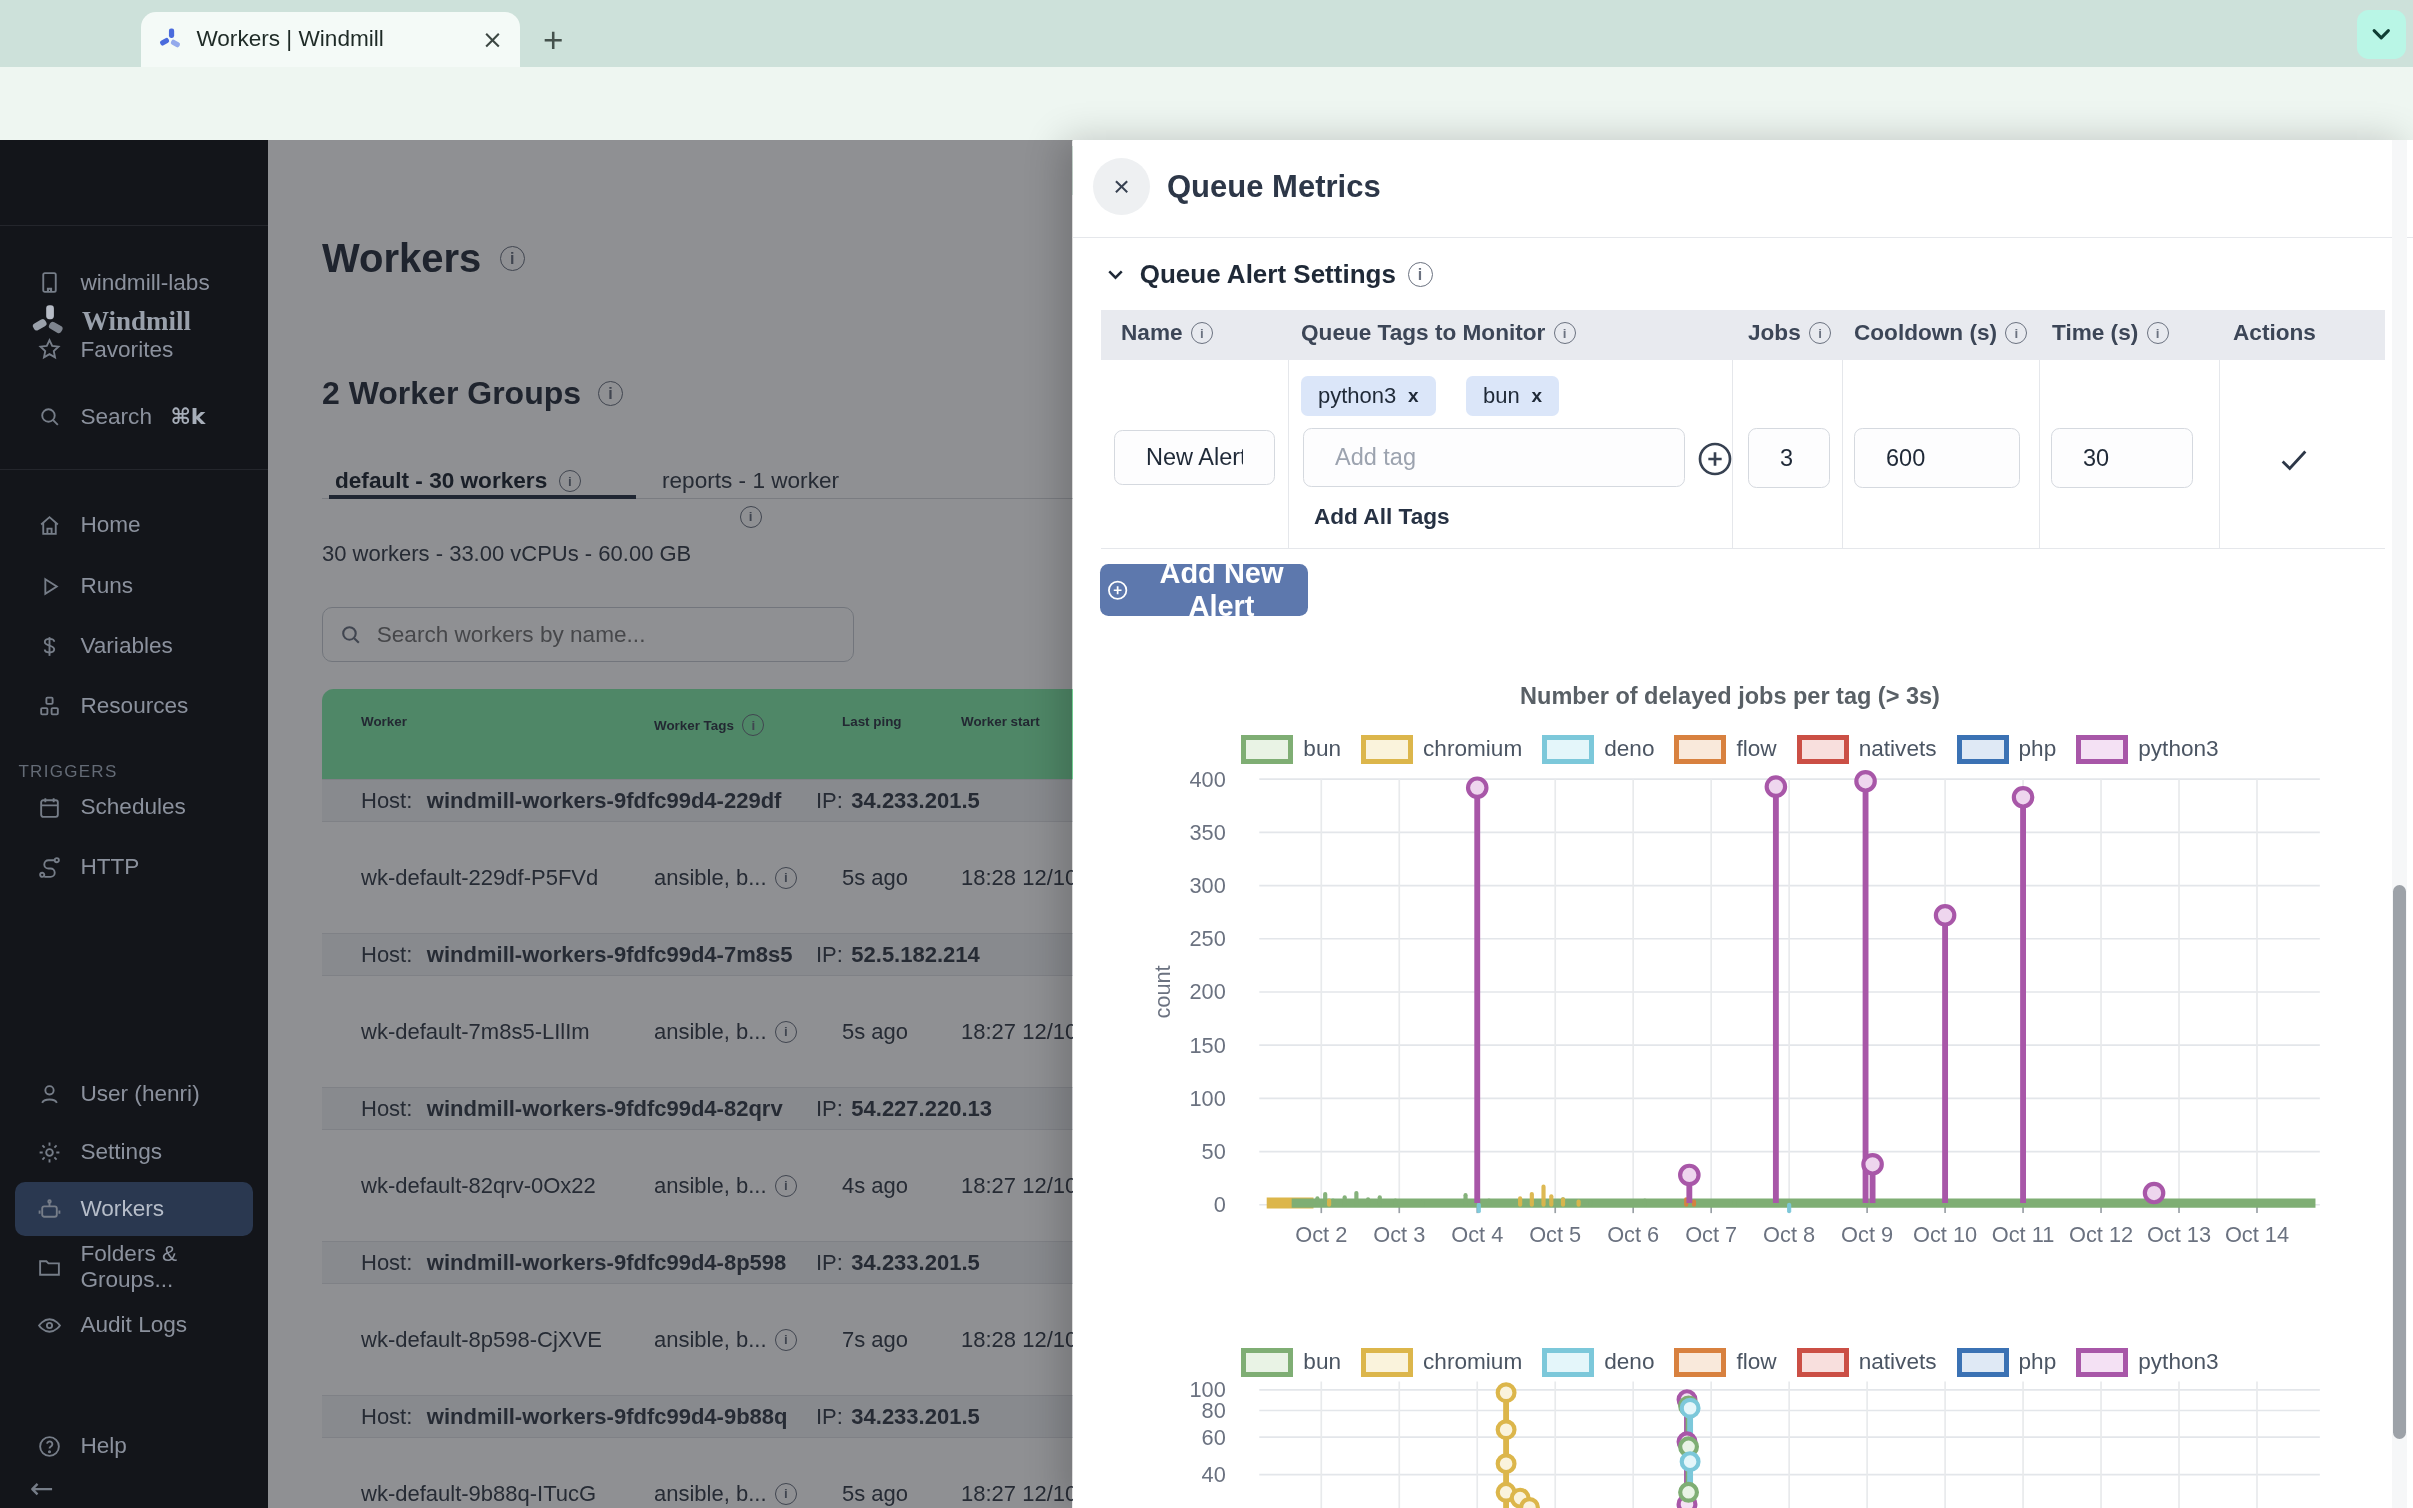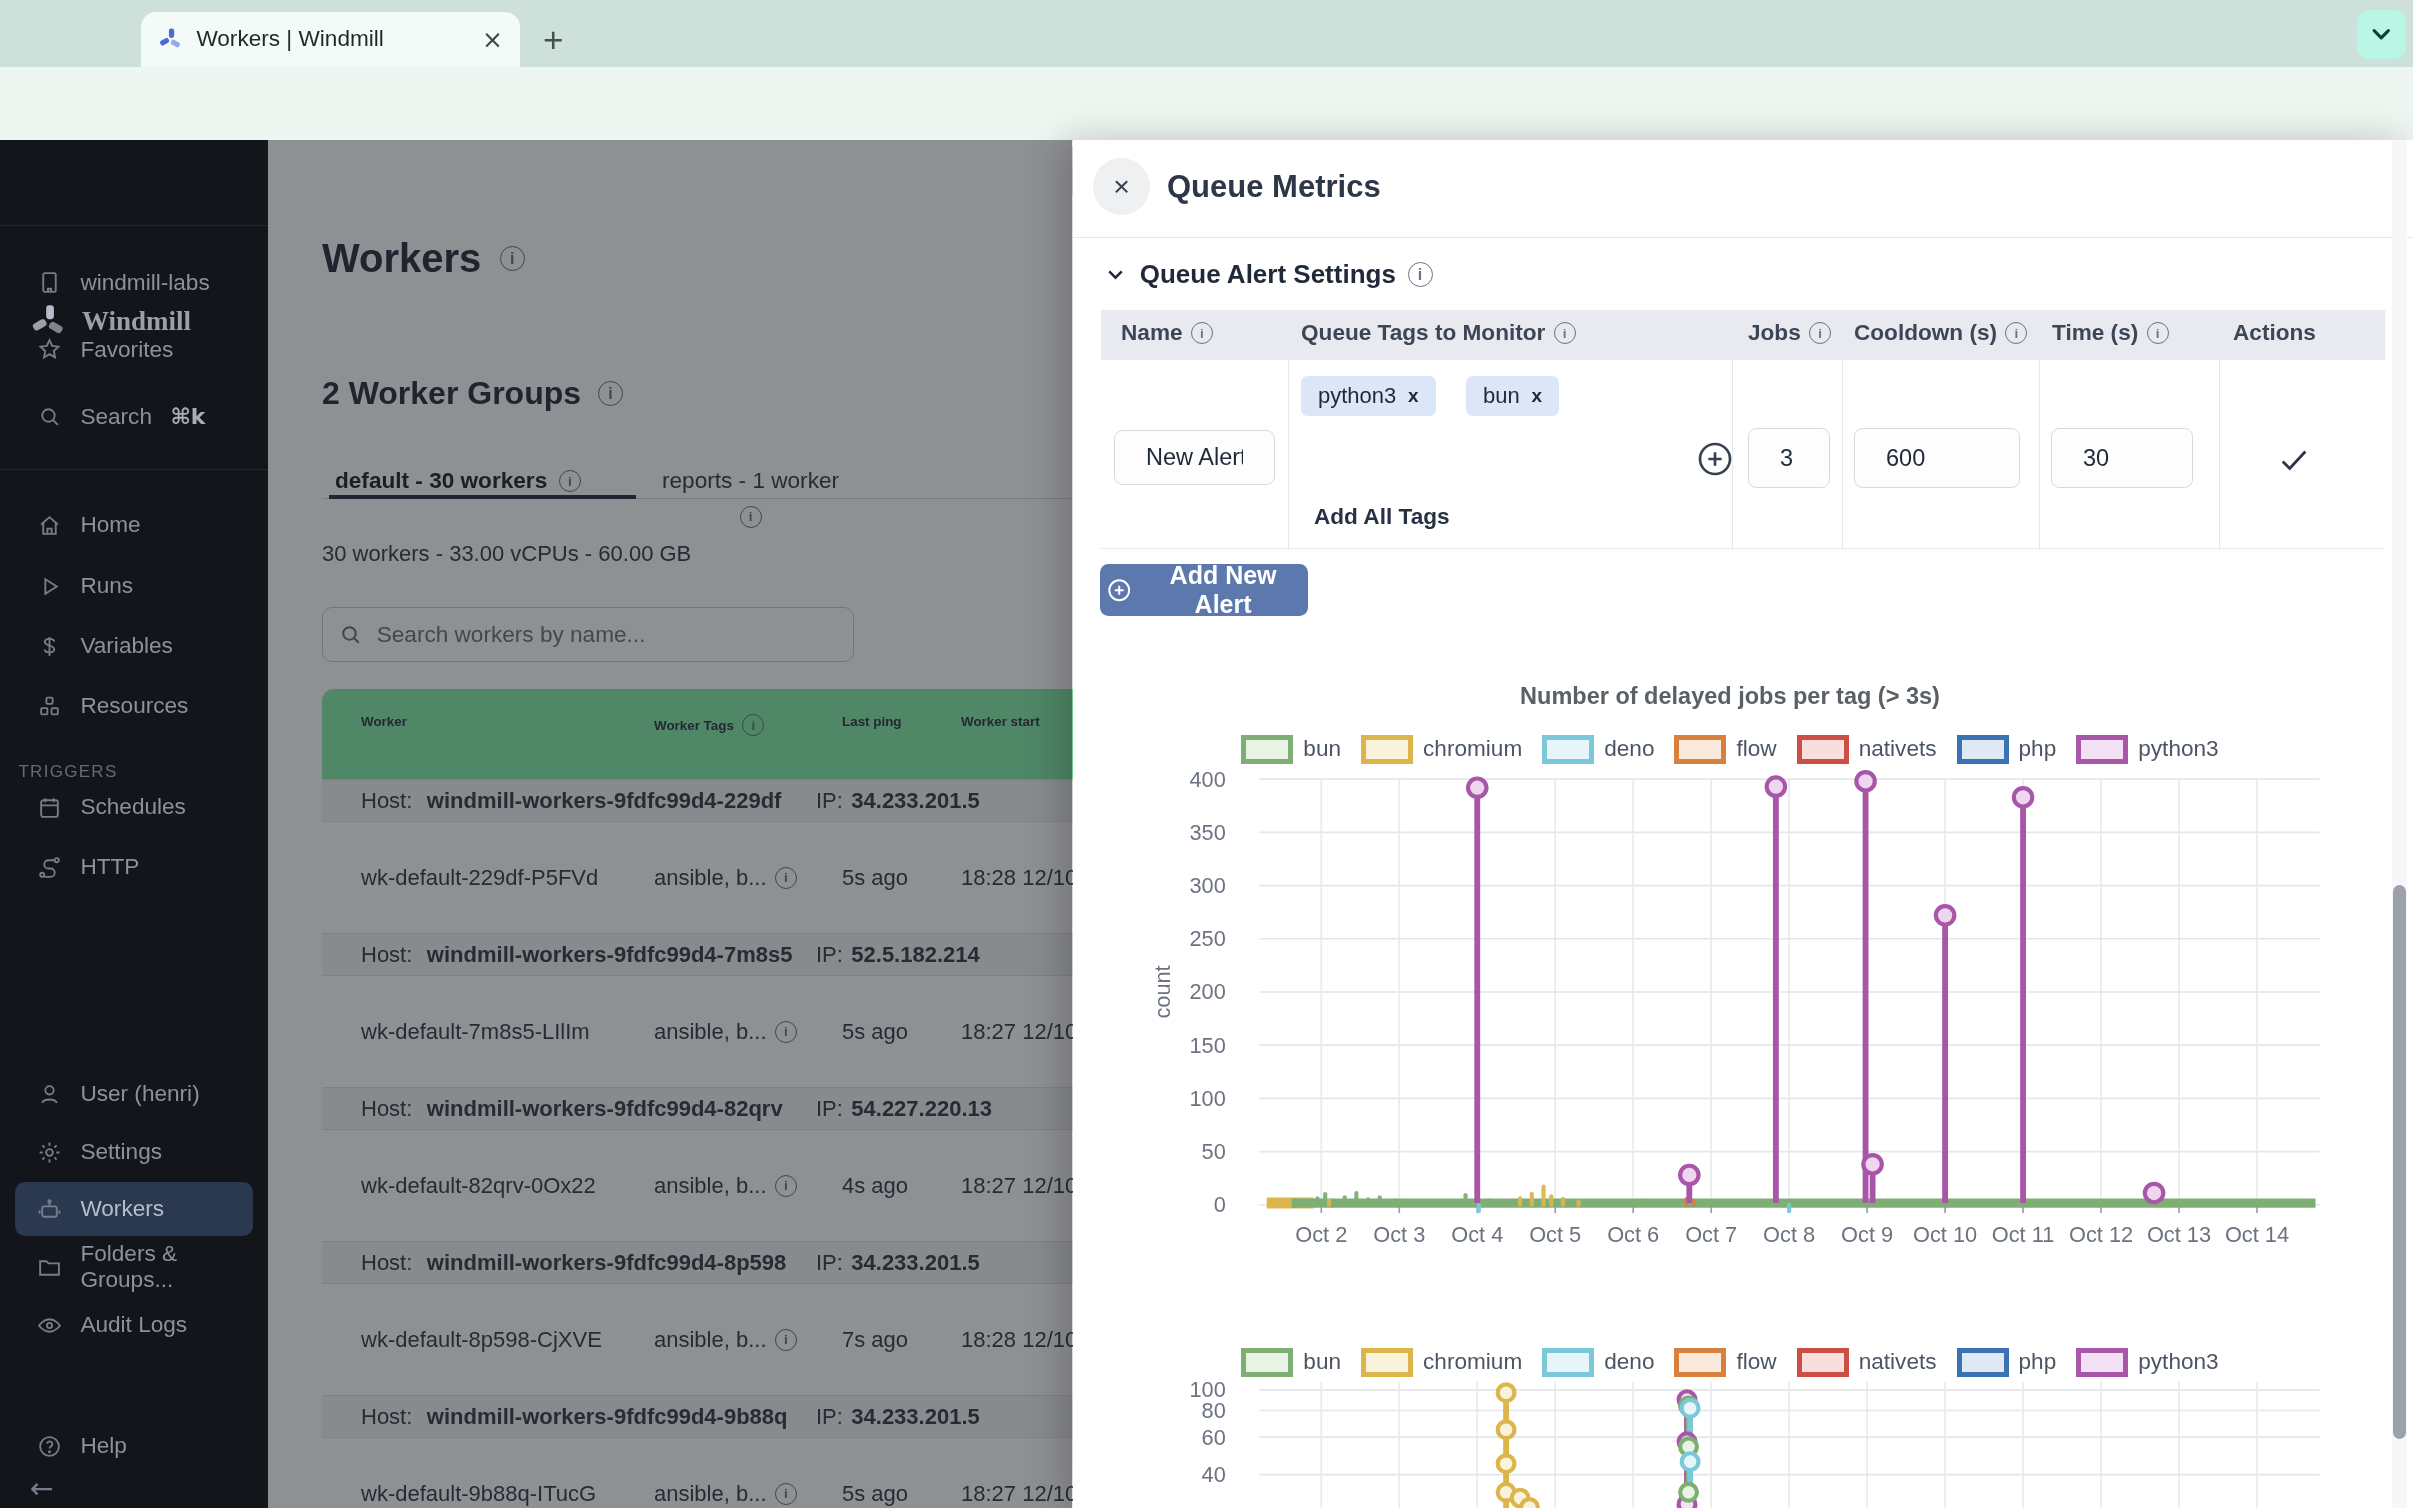--- a/index.html
+++ b/index.html
@@ -65,21 +65,21 @@
               font-size:22.6px;font-weight:700;color:#3c4657;}
   .vline{position:absolute;top:220px;height:188px;width:0.8px;background:#e5e7eb;}
   .inp{position:absolute;border:1.7px solid #d5d9df;border-radius:8.4px;font-size:23.5px;color:#1f2937;
        padding:0 31px;box-sizing:border-box;font-family:Liberation Sans, sans-serif;background:#fdfdfe;}
   .inp::placeholder{color:#9ca3af;}
   .pill{position:absolute;top:236px;height:40px;background:#dbe6f9;border-radius:6.7px;display:flex;
         align-items:center;gap:11.7px;padding:0 17px;font-size:22px;color:#1f2937;}
   .pill b{font-size:19px;}
   #add-all{left:241px;top:364px;font-size:22.6px;font-weight:700;color:#263143;cursor:pointer;}
   #add-btn{left:27px;top:424px;width:208px;height:52px;background:#5d78ad;border-radius:8.4px;border:none;
-           color:#fff;font-size:25px;font-weight:700;display:flex;align-items:center;gap:11.7px;
+           color:#fff;font-size:29px;font-weight:700;display:flex;align-items:center;gap:11.7px;
            justify-content:center;cursor:pointer;font-family:"Liberation Sans",sans-serif;}
   .c-title{position:absolute;left:0;width:1314px;text-align:center;font-size:23.5px;font-weight:700;color:#596066;}
   .legend{position:absolute;left:0;width:1314px;display:flex;justify-content:center;gap:20px;align-items:center;}
   .lg-item{display:flex;align-items:center;gap:10px;cursor:pointer;}
   .lg-swatch{width:52px;height:28.5px;border:5px solid;box-sizing:border-box;display:inline-block;}
   .lg-label{font-size:22.6px;color:#4b5563;}
   #charts-svg{position:absolute;left:0;top:0;pointer-events:none;}
   #sb-track{left:1319px;top:0;width:15px;height:1368px;background:#f6f7f8;}
   #sb-thumb{left:1320px;top:745px;width:13.4px;height:554px;border-radius:6.7px;background:#9da2a8;}
 </style>
@@ -445,20 +445,21 @@
   <div id="tag-pills">
       <div class="pill" style="left: 228px;">
         <span>python3</span>
         <b>x</b>
       </div>
       <div class="pill" style="left: 393px;">
         <span>bun</span>
         <b>x</b>
       </div>
     </div>
+  <input class="inp" style="left: 230px; top: 288px; width: 382px; height: 59px;" placeholder="Add tag">
   <svg class="abs" style="left:622px;top:299px;" width="40" height="40" viewBox="0 0 24 24" fill="none" stroke="#374151" stroke-width="1.6">
       <circle cx="12" cy="12" r="9"></circle>
       <path d="M12 8v8M8 12h8"></path>
     </svg>
   <div class="abs" id="add-all">Add All Tags</div>
   <input class="inp" style="left: 675px; top: 288px; width: 82px; height: 60px;" value="3">
   <input class="inp" style="left: 781px; top: 288px; width: 166px; height: 60px;" value="600">
   <input class="inp" style="left: 978px; top: 288px; width: 142px; height: 60px;" value="30">
   <svg class="abs" style="left:1204px;top:303px;" width="34" height="34" viewBox="0 0 24 24" fill="none" stroke="#2d3748" stroke-width="2">
       <path d="M4 13l5 5L20 6"></path>

